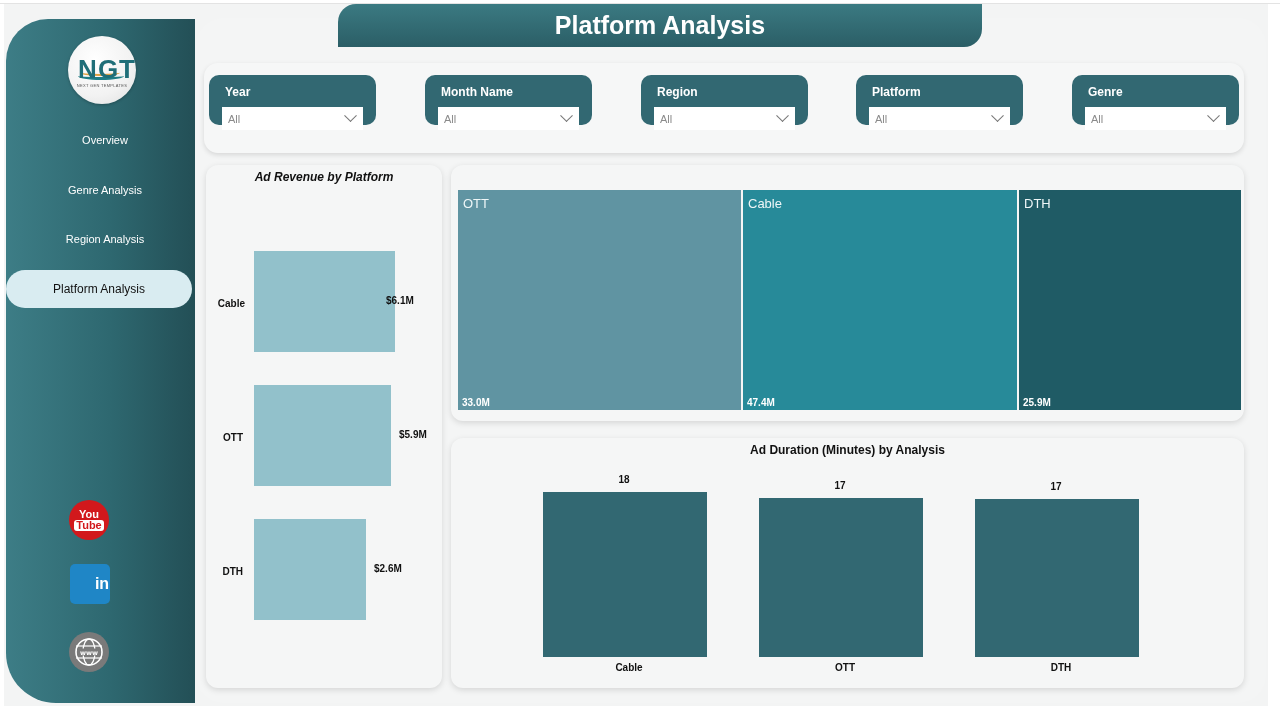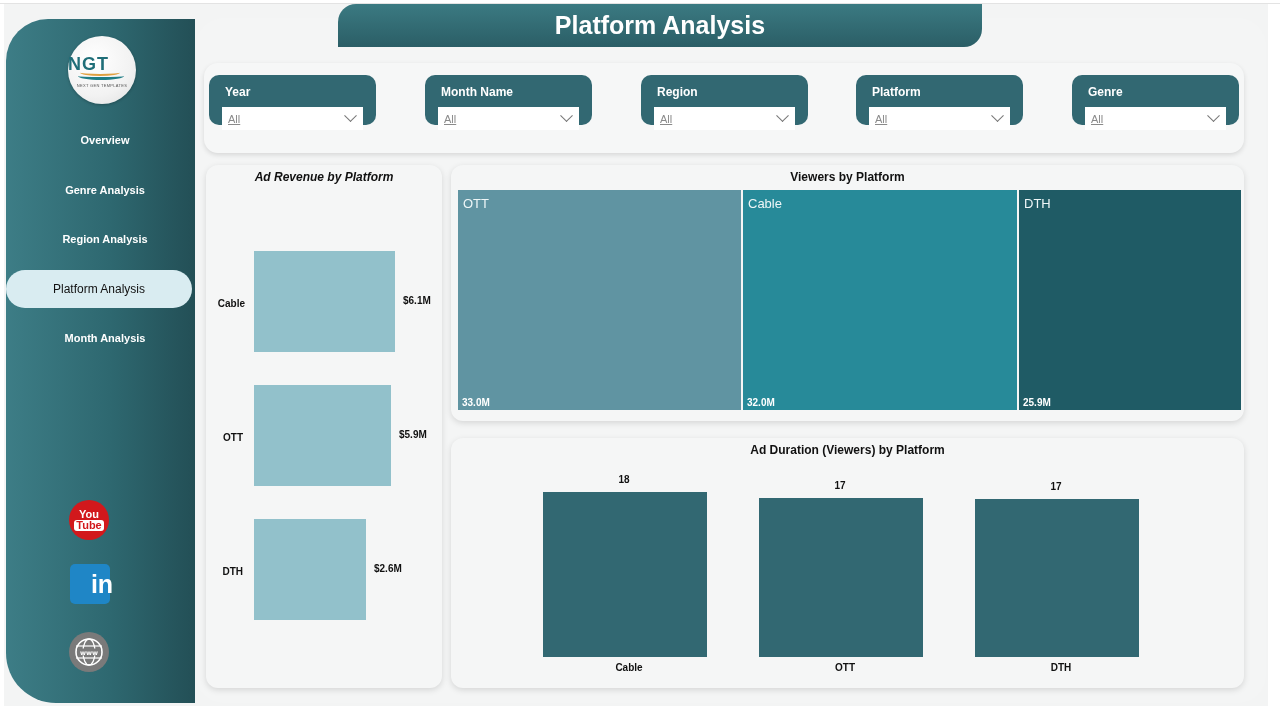--- a/index.html
+++ b/index.html
@@ -8,48 +8,48 @@
   .canvas { position: absolute; left: 4px; top: 4px; width: 1264px; height: 702px; background: #f3f4f4; border-radius: 0; }
   .panel-bg { position: absolute; left: 196px; top: 18px; width: 1070px; height: 685px; background: #f4f5f5; border-radius: 28px; }
 
   
   .sidebar { position: absolute; left: 6px; top: 19px; width: 189px; height: 684px;
     background: linear-gradient(90deg, #3d7d86 0%, #2e6870 55%, #234f56 100%);
     border-top-left-radius: 42px; border-bottom-left-radius: 50px; }
   .logo { position: absolute; left: 62px; top: 17px; width: 68px; height: 68px; border-radius: 50%;
     background: radial-gradient(circle at 40% 35%, #ffffff 0%, #f2f2f2 60%, #dedede 100%);
     box-shadow: 0 1px 3px rgba(0,0,0,0.25); }
-  .logo-text { position: absolute; left: 0; top: 18px; width: 68px; text-align: left; font-weight: bold; font-size: 18px; color: #1f6e78; letter-spacing: 1px; }
+  .logo-text { position: absolute; left: 0; top: 18px; width: 68px; text-align: right; font-weight: bold; font-size: 26px; color: #1f6e78; letter-spacing: 1px; }
   .logo-swoosh { position: absolute; left: 10px; top: 36px; width: 46px; height: 8px; border-bottom: 3px solid #1f7d86; border-radius: 0 0 50% 50%; }
   .logo-swoosh2 { position: absolute; left: 12px; top: 33px; width: 40px; height: 7px; border-bottom: 2px solid #e0a040; border-radius: 0 0 50% 50%; }
   .logo-sub { position: absolute; left: 0; top: 47px; width: 68px; text-align: center; font-size: 4px; color: #555; letter-spacing: 0.3px; }
 
   .nav-item { position: absolute; left: 6px; width: 186px; height: 38px; display: flex; align-items: center; justify-content: center;
-    color: #ffffff; font-size: 11px; font-weight: bold; cursor: pointer; }
+    color: #ffffff; font-size: 11px; font-weight: normal; cursor: pointer; }
   .nav-item.active { background: #d9ecf1; color: #111; border-radius: 20px; font-weight: normal; font-size: 12px; }
 
   .social { position: absolute; width: 40px; height: 40px; display: flex; align-items: center; justify-content: center; }
   .yt { left: 69px; top: 500px; border-radius: 50%; background: #d2181c; color: #fff; font-size: 11px; font-weight: bold; line-height: 9px; flex-direction: column; }
   .yt .tube { background: #fff; color: #d2181c; border-radius: 3px; padding: 1px 2px; margin-top: 1px; }
-  .li { left: 70px; top: 565px; border-radius: 5px; background: #1f86c6; color: #fff; font-size: 25px; font-weight: bold; padding-left: 24px; }
+  .li { left: 70px; top: 565px; border-radius: 5px; background: #1f86c6; color: #fff; font-size: 16px; font-weight: bold; padding-left: 24px; }
   .www { left: 69px; top: 632px; border-radius: 50%; background: #7a7a7a; }
 
   
   .title-bar { position: absolute; left: 338px; top: 4px; width: 644px; height: 43px;
     background: linear-gradient(180deg, #3b7a82 0%, #2b5e66 100%);
     border-top-left-radius: 18px; border-bottom-right-radius: 18px; display: flex; align-items: center; justify-content: center; }
   .title-bar span { color: #ffffff; font-size: 25px; font-weight: bold; }
 
   
   .slicer-strip { position: absolute; left: 204px; top: 63px; width: 1040px; height: 90px; background: #f6f7f7; border-radius: 14px;
     box-shadow: 0 2px 5px rgba(0,0,0,0.12); }
   .slicer { position: absolute; top: 75px; width: 167px; height: 50px; background: #326872; border-radius: 10px; }
   .slicer-label { position: absolute; left: 16px; top: 10px; color: #fff; font-size: 12px; font-weight: bold; }
   .slicer-box { position: absolute; left: 13px; top: 32px; width: 141px; height: 23px; background: #fff; display: flex; align-items: center; justify-content: space-between; padding: 0 8px 0 6px; }
-  .slicer-val { font-size: 11px; color: #8a8a8a; text-decoration: underline; }
+  .slicer-val { font-size: 11px; color: #8a8a8a; }
   .chev { width: 9px; height: 9px; border-right: 1px solid #777; border-bottom: 1px solid #777; transform: rotate(45deg) translate(-2px,-2px); }
 
   
   .card { position: absolute; background: #f5f6f6; border-radius: 12px; box-shadow: 0 2px 6px rgba(0,0,0,0.13); }
   .card-title { position: absolute; left: 0; width: 100%; text-align: center; font-size: 12px; font-weight: bold; color: #111; }
 
   
   .rev-bar { position: absolute; background: #92c1cb; }
   .rev-cat { position: absolute; font-size: 10px; font-weight: bold; color: #111; text-align: right; width: 40px; }
   .rev-val { position: absolute; font-size: 10px; font-weight: bold; color: #111; }
@@ -83,23 +83,20 @@
     <span>Overview</span>
   </div>
   <div class="nav-item" style="top:201px;">
     <span>Region Analysis</span>
   </div>
   <div class="nav-item" style="top:152px;">
     <span>Genre Analysis</span>
   </div>
   <div class="nav-item active" style="top:251px; left:0;">
     <span>Platform Analysis</span>
-  </div>
-  <div class="nav-item" style="top:300px;">
-    <span>Month Analysis</span>
   </div>
 
   <div class="social yt" style="left:63px; top:481px;">
     <span>You</span>
     <span class="tube">Tube</span>
   </div>
   <div class="social li" style="left:64px; top:545px;">
     <span>in</span>
   </div>
   <div class="social www" style="left:63px; top:613px;">
@@ -154,49 +151,48 @@
     <span class="slicer-val">All</span>
     <span class="chev"></span>
   </div>
 </div>
 
 <div class="card" style="left:206px; top:165px; width:236px; height:523px;">
   <div class="card-title" style="top:5px;font-style:italic;">Ad Revenue by Platform</div>
 
   <div class="rev-cat" style="left:-1px; top:133px;">Cable</div>
   <div class="rev-bar" style="left:48px; top:86px; width:141px; height:101px;"></div>
-  <div class="rev-val" style="left:197px; top:130px;">$6.1M</div>
+  <div class="rev-val" style="left:180px; top:130px;">$6.1M</div>
 
   <div class="rev-cat" style="left:-3px; top:267px;">OTT</div>
   <div class="rev-bar" style="left:48px; top:220px; width:137px; height:101px;"></div>
   <div class="rev-val" style="left:193px; top:264px;">$5.9M</div>
 
   <div class="rev-cat" style="left:-3px; top:401px;">DTH</div>
   <div class="rev-bar" style="left:48px; top:354px; width:112px; height:101px;"></div>
   <div class="rev-val" style="left:168px; top:398px;">$2.6M</div>
 </div>
 
 <div class="card" style="left:451px; top:165px; width:793px; height:256px;">
-  <div class="card-title" style="top:5px;">Viewers by Platform</div>
   <div class="tm-cell" style="left:7px; top:25px; width:283px; height:220px; background:#6094a2;">
     <div class="tm-name">OTT</div>
     <div class="tm-val">33.0M</div>
   </div>
   <div class="tm-cell" style="left:292px; top:25px; width:274px; height:220px; background:#278a99;">
     <div class="tm-name">Cable</div>
-    <div class="tm-val">32.0M</div>
+    <div class="tm-val">47.4M</div>
   </div>
   <div class="tm-cell" style="left:568px; top:25px; width:222px; height:220px; background:#1f5b65;">
     <div class="tm-name">DTH</div>
     <div class="tm-val">25.9M</div>
   </div>
 </div>
 
 <div class="card" style="left:451px; top:438px; width:793px; height:250px;">
-  <div class="card-title" style="top:5px;">Ad Duration (Viewers) by Platform</div>
+  <div class="card-title" style="top:5px;">Ad Duration (Minutes) by Analysis</div>
 
   <div class="dur-val" style="left:143px; top:36px;">18</div>
   <div class="dur-bar" style="left:92px; top:54px; width:164px; height:165px;"></div>
   <div class="dur-cat" style="left:138px; top:224px;">Cable</div>
 
   <div class="dur-val" style="left:359px; top:42px;">17</div>
   <div class="dur-bar" style="left:308px; top:60px; width:164px; height:159px;"></div>
   <div class="dur-cat" style="left:354px; top:224px;">OTT</div>
 
   <div class="dur-val" style="left:575px; top:43px;">17</div>

